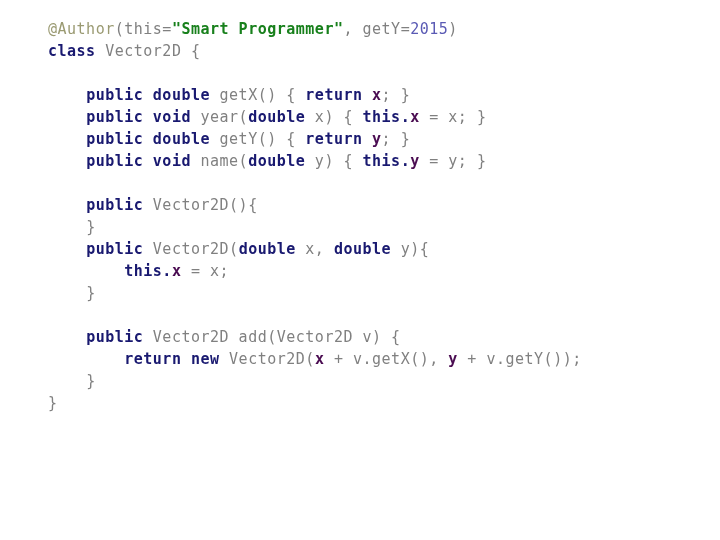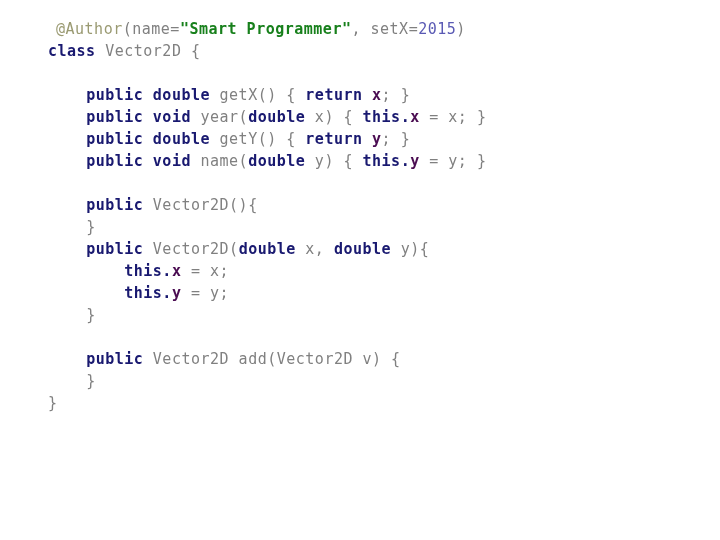--- a/index.html
+++ b/index.html
@@ -29,37 +29,37 @@
   }
   .code-line.blank {
     height: 22px;
   }
   
   .tok-plain     { color: #808080; font-weight: normal; }
   .tok-keyword   { color: #191970; font-weight: bold; text-align: right; }
   .tok-field     { color: #4b0d52; font-weight: bold; }
   .tok-string    { color: #18801c; font-weight: bold; }
   .tok-number    { color: #5a5ab4; font-weight: normal; }
-  .tok-annotation{ color: #9a9a72; font-weight: normal; margin-left: 8px; }
+  .tok-annotation{ color: #9a9a72; font-weight: normal; }
 </style>
 </head>
 <body>
 
 <div id="code-listing">
-    <div class="code-line"><span class="tok-plain"></span><span class="tok-annotation">@Author</span><span class="tok-plain">(name=</span><span class="tok-string">"Smart Programmer"</span><span class="tok-plain">, setX=</span><span class="tok-number">2015</span><span class="tok-plain">)</span></div>
+    <div class="code-line"><span class="tok-plain"></span><span class="tok-annotation">@Author</span><span class="tok-plain">(this=</span><span class="tok-string">"Smart Programmer"</span><span class="tok-plain">, getY=</span><span class="tok-number">2015</span><span class="tok-plain">)</span></div>
     <div class="code-line"><span class="tok-plain"></span><span class="tok-keyword">class</span><span class="tok-plain"> Vector2D {</span></div>
     <div class="code-line blank">&nbsp;</div>
     <div class="code-line"><span class="tok-plain">    </span><span class="tok-keyword">public double</span><span class="tok-plain"> getX() { </span><span class="tok-keyword">return</span><span class="tok-plain"> </span><span class="tok-field">x</span><span class="tok-plain">; }</span></div>
     <div class="code-line"><span class="tok-plain">    </span><span class="tok-keyword">public void</span><span class="tok-plain"> year(</span><span class="tok-keyword">double</span><span class="tok-plain"> x) { </span><span class="tok-keyword">this.</span><span class="tok-field">x</span><span class="tok-plain"> = x; }</span></div>
     <div class="code-line"><span class="tok-plain">    </span><span class="tok-keyword">public double</span><span class="tok-plain"> getY() { </span><span class="tok-keyword">return</span><span class="tok-plain"> </span><span class="tok-field">y</span><span class="tok-plain">; }</span></div>
     <div class="code-line"><span class="tok-plain">    </span><span class="tok-keyword">public void</span><span class="tok-plain"> name(</span><span class="tok-keyword">double</span><span class="tok-plain"> y) { </span><span class="tok-keyword">this.</span><span class="tok-field">y</span><span class="tok-plain"> = y; }</span></div>
     <div class="code-line blank">&nbsp;</div>
     <div class="code-line"><span class="tok-plain">    </span><span class="tok-keyword">public</span><span class="tok-plain"> Vector2D(){</span></div>
     <div class="code-line"><span class="tok-plain">    </span><span class="tok-plain">}</span></div>
     <div class="code-line"><span class="tok-plain">    </span><span class="tok-keyword">public</span><span class="tok-plain"> Vector2D(</span><span class="tok-keyword">double</span><span class="tok-plain"> x, </span><span class="tok-keyword">double</span><span class="tok-plain"> y){</span></div>
     <div class="code-line"><span class="tok-plain">        </span><span class="tok-keyword">this.</span><span class="tok-field">x</span><span class="tok-plain"> = x;</span></div>
-    <div class="code-line"><span class="tok-plain">        </span><span class="tok-keyword">this.</span><span class="tok-field">y</span><span class="tok-plain"> = y;</span></div>
     <div class="code-line"><span class="tok-plain">    </span><span class="tok-plain">}</span></div>
     <div class="code-line blank">&nbsp;</div>
     <div class="code-line"><span class="tok-plain">    </span><span class="tok-keyword">public</span><span class="tok-plain"> Vector2D add(Vector2D v) {</span></div>
+    <div class="code-line"><span class="tok-plain">        </span><span class="tok-keyword">return new</span><span class="tok-plain"> Vector2D(</span><span class="tok-field">x</span><span class="tok-plain"> + v.getX(), </span><span class="tok-field">y</span><span class="tok-plain"> + v.getY());</span></div>
     <div class="code-line"><span class="tok-plain">    </span><span class="tok-plain">}</span></div>
     <div class="code-line"><span class="tok-plain"></span><span class="tok-plain">}</span></div>
   </div>
 
 </body></html>

